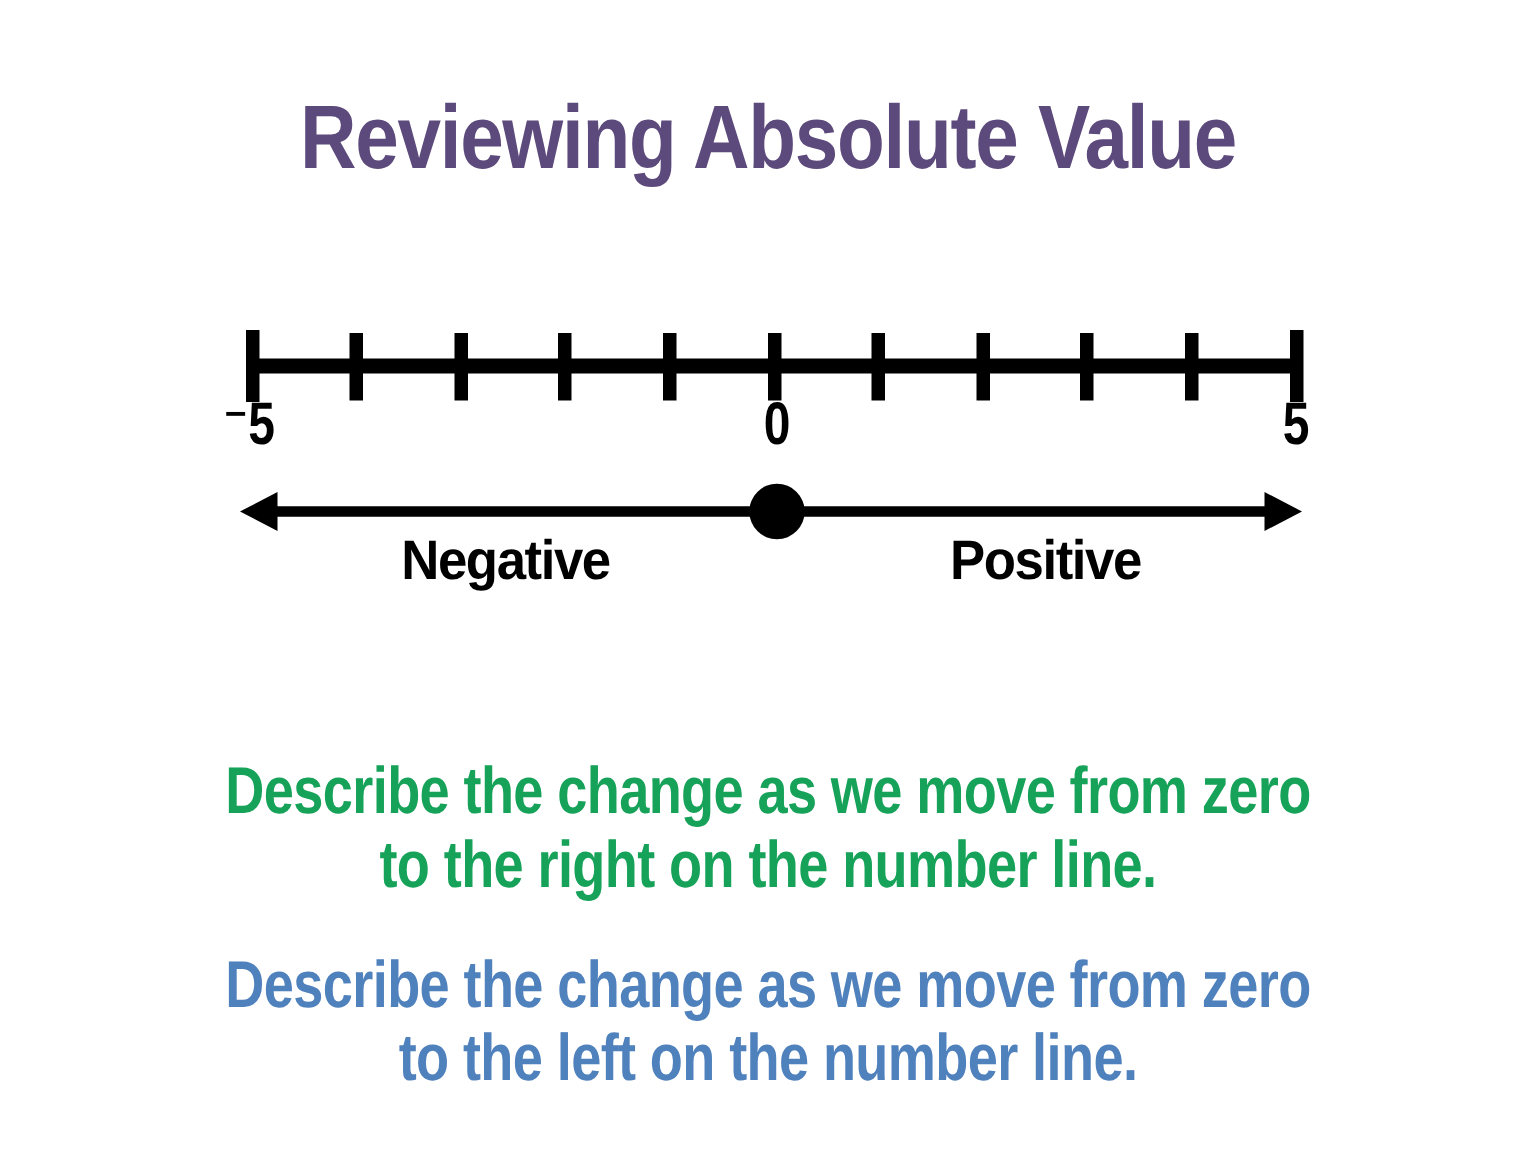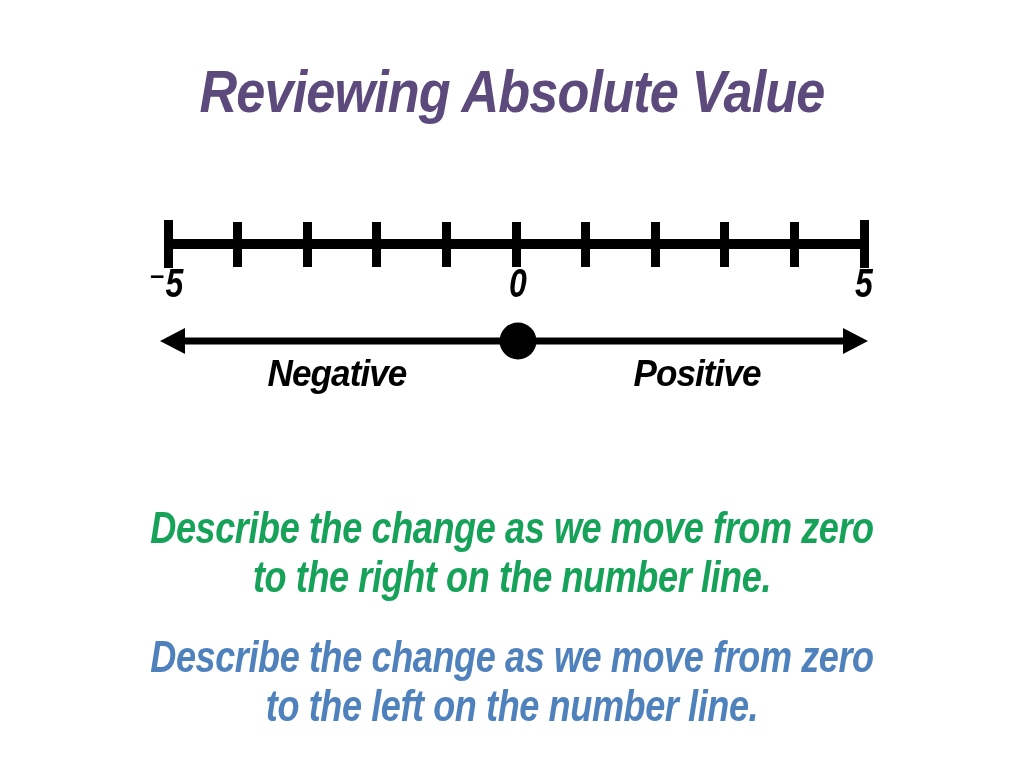--- a/index.html
+++ b/index.html
@@ -1,19 +1,18 @@
 <!DOCTYPE html>
 <html style="--title-purple: #5D4A7C; --prompt-green: #16A259; --prompt-blue: #4F81BD; --ink: #000000;"><head>
 <meta charset="utf-8">
 <style>
   html,body{margin:0;padding:0;background:#fff;}
   .slide{
     position:relative;width:1024px;height:768px;background:#ffffff;overflow:hidden;
     font-family:"Liberation Sans","DejaVu Sans",sans-serif;
-    font-style:italic;
   }
   .title{
     position:absolute;left:0;top:62px;width:1024px;margin:0;text-align:center;
     font-size:60px;font-weight:bold;line-height:1;color:var(--title-purple);
     transform:scaleX(.87);transform-origin:center;letter-spacing:-1px;
   }
   
   .nl-axis{position:absolute;left:164px;top:239px;width:704px;height:10px;background:var(--ink);}
   .tick{position:absolute;top:222px;width:9px;height:45px;background:var(--ink);}
   .tick.end{top:220px;height:48px;}

